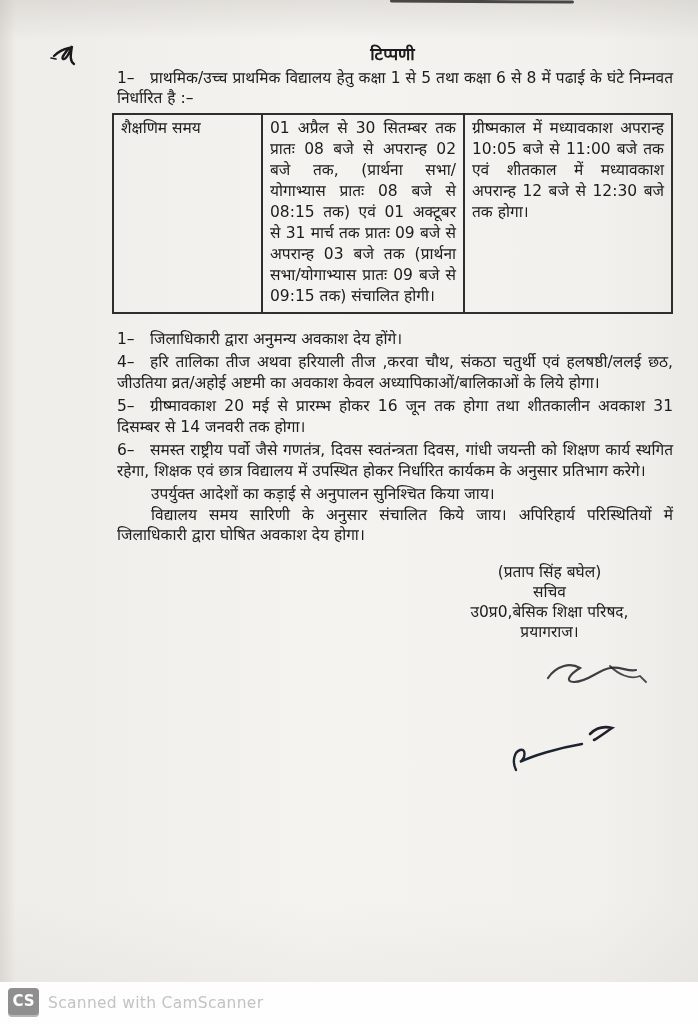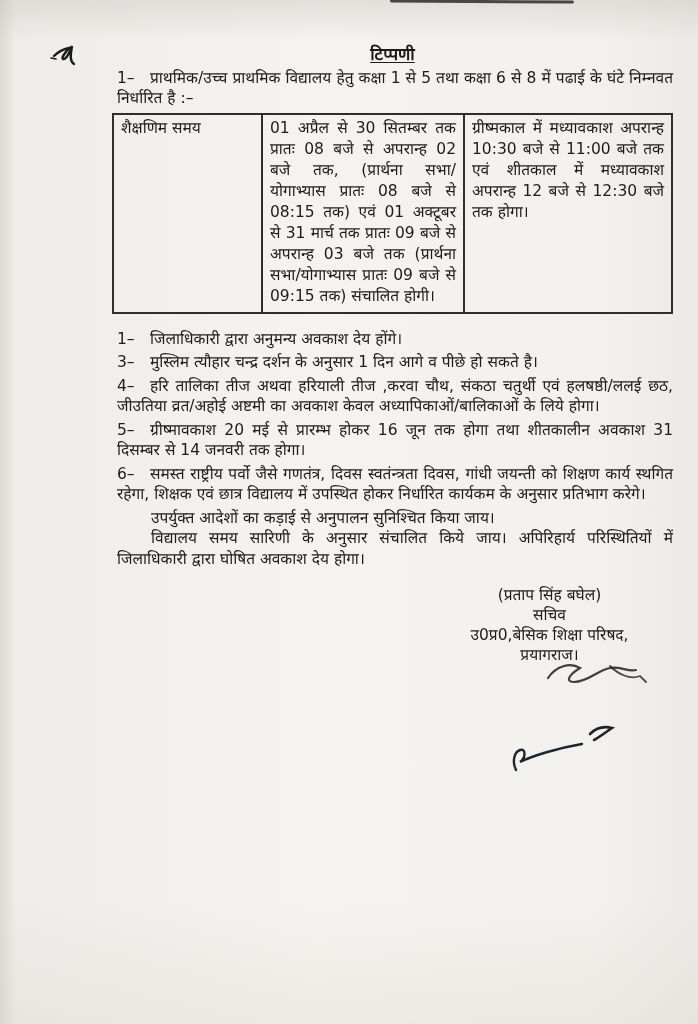--- a/index.html
+++ b/index.html
@@ -22,21 +22,21 @@
     transform:rotate(.3deg);
   }
   .ink{position:absolute;pointer-events:none;}
   .content{
     position:absolute;left:112px;top:44px;width:561px;
     color:#1c1c1c;font-size:15.5px;line-height:20.5px;
   }
   .doc-heading{
     text-align:center;font-weight:bold;font-size:17px;margin:0 0 3px 0;
   }
-  .doc-heading span{text-decoration:underline;text-underline-offset:2px;}
+  .doc-heading span{text-underline-offset:2px;}
   .para{margin:0;text-align:justify;padding-left:5px;}
   .num{display:inline-block;min-width:33px;font-weight:inherit;}
   .timing-table{
     width:561px;border-collapse:collapse;margin-top:4px;
     table-layout:fixed;
   }
   .timing-table td{
     border:2px solid #2e2e2e;vertical-align:top;
     padding:3px 7px 5px 7px;text-align:justify;line-height:21px;
   }
@@ -82,28 +82,27 @@
       <span>टिप्पणी</span>
     </p>
 
     <p class="para"><span class="num">1–</span><span>प्राथमिक/उच्च प्राथमिक विद्यालय हेतु कक्षा 1 से 5 तथा कक्षा 6 से 8 में पढाई के घंटे निम्नवत निर्धारित है :–</span></p>
 
     <table class="timing-table">
       <tbody>
         <tr>
           <td class="c1">शैक्षणिम समय</td>
           <td class="c2">01 अप्रैल से 30 सितम्बर तक प्रातः 08 बजे से अपरान्ह 02 बजे तक, (प्रार्थना सभा/योगाभ्यास प्रातः 08 बजे से 08:15 तक) एवं 01 अक्टूबर से 31 मार्च तक प्रातः 09 बजे से अपरान्ह 03 बजे तक (प्रार्थना सभा/योगाभ्यास प्रातः 09 बजे से 09:15 तक) संचालित होगी।</td>
-          <td class="c3">ग्रीष्मकाल में मध्यावकाश अपरान्ह 10:30 बजे से 11:00 बजे तक एवं शीतकाल में मध्यावकाश अपरान्ह 12 बजे से 12:30 बजे तक होगा।</td>
+          <td class="c3">ग्रीष्मकाल में मध्यावकाश अपरान्ह 10:05 बजे से 11:00 बजे तक एवं शीतकाल में मध्यावकाश अपरान्ह 12 बजे से 12:30 बजे तक होगा।</td>
         </tr>
       </tbody>
     </table>
 
     <div class="notes">
       <p class="para"><span class="num">1–</span><span>जिलाधिकारी द्वारा अनुमन्य अवकाश देय होंगे।</span></p>
-      <p class="para"><span class="num">3–</span><span>मुस्लिम त्यौहार चन्द्र दर्शन के अनुसार 1 दिन आगे व पीछे हो सकते है।</span></p>
       <p class="para"><span class="num">4–</span><span>हरि तालिका तीज अथवा हरियाली तीज ,करवा चौथ, संकठा चतुर्थी एवं हलषष्ठी/ललई छठ, जीउतिया व्रत/अहोई अष्टमी का अवकाश केवल अध्यापिकाओं/बालिकाओं के लिये होगा।</span></p>
       <p class="para"><span class="num">5–</span><span>ग्रीष्मावकाश 20 मई से प्रारम्भ होकर 16 जून तक होगा तथा शीतकालीन अवकाश 31 दिसम्बर से 14 जनवरी तक होगा।</span></p>
       <p class="para"><span class="num">6–</span><span>समस्त राष्ट्रीय पर्वो जैसे गणतंत्र, दिवस स्वतंन्त्रता दिवस, गांधी जयन्ती को शिक्षण कार्य स्थगित रहेगा, शिक्षक एवं छात्र विद्यालय में उपस्थित होकर निर्धारित कार्यकम के अनुसार प्रतिभाग करेगे।</span></p>
     </div>
 
     <div class="closing">
       <p class="para">उपर्युक्त आदेशों का कड़ाई से अनुपालन सुनिश्चित किया जाय।</p>
       <p class="para">विद्यालय समय सारिणी के अनुसार संचालित किये जाय। अपिरिहार्य परिस्थितियों में जिलाधिकारी द्वारा घोषित अवकाश देय होगा।</p>
     </div>
 
@@ -122,14 +121,18 @@
   </svg>
 
   <svg class="ink" style="left:586px;top:720px;" width="34" height="24" viewBox="0 0 34 24">
     <path d="M4 14 C10 8 18 6 26 8 C20 12 12 18 8 20" fill="none" stroke="#20202a" stroke-width="2.6" stroke-linecap="round"></path>
   </svg>
 
   <svg class="ink" style="left:498px;top:740px;" width="90" height="38" viewBox="0 0 90 38">
     <path d="M18 30 C14 22 16 12 22 10 C28 8 28 18 22 22 C34 16 60 8 84 4" fill="none" stroke="#1c2430" stroke-width="2.4" stroke-linecap="round"></path>
   </svg>
 
+  <div class="footer">
+    <div class="cs-badge">CS</div>
+    <div class="cs-text">Scanned with CamScanner</div>
+  </div>
 
 </div>
 
 </body></html>

